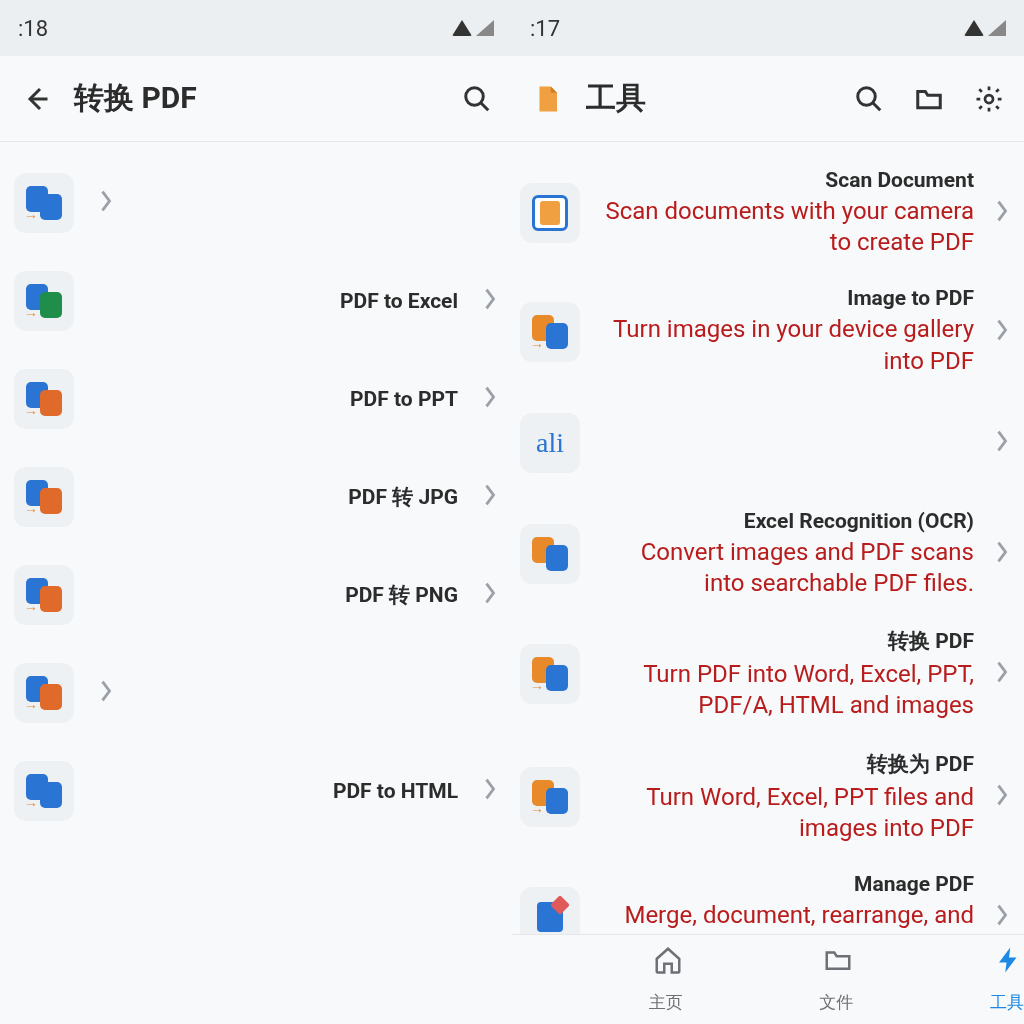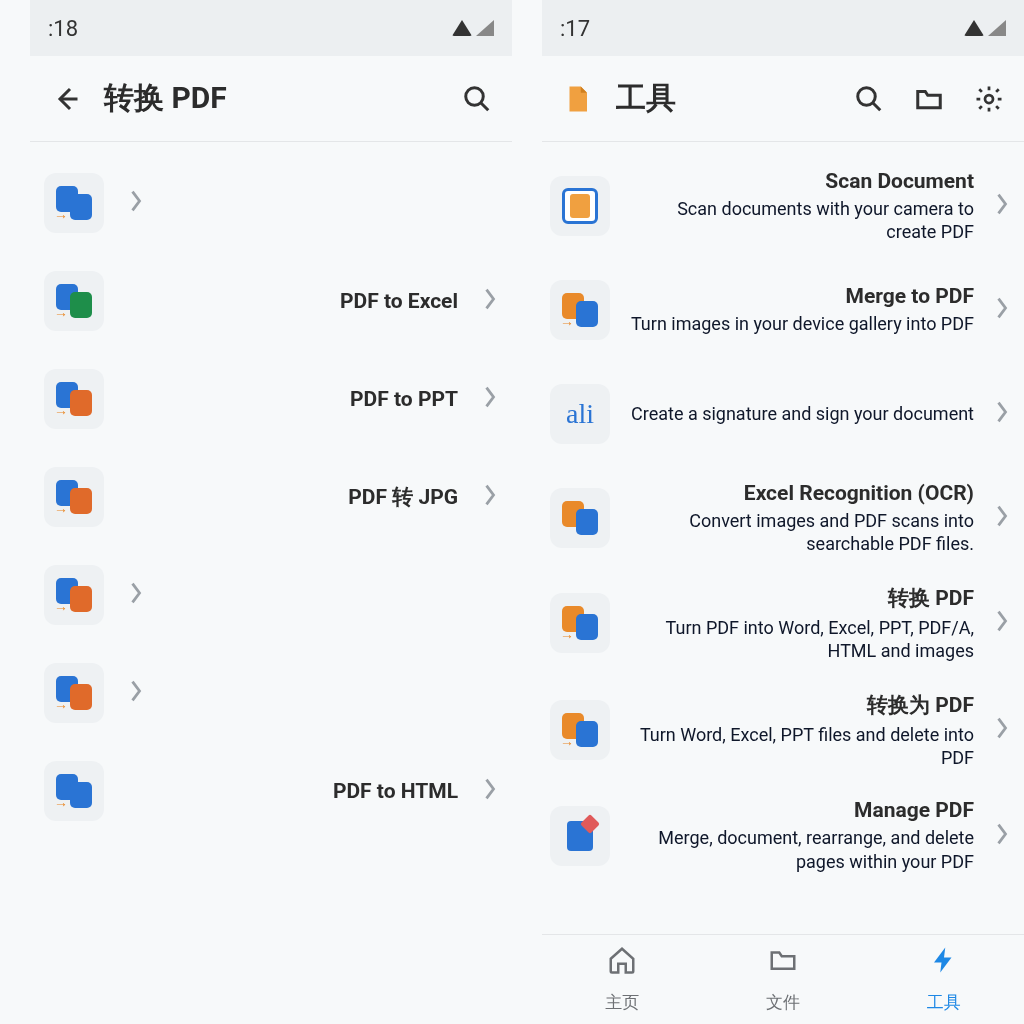--- a/index.html
+++ b/index.html
@@ -11,21 +11,20 @@
     background: #eceff1;
     overflow: hidden;
   }
   .pane {
     width: 512px;
     height: 1024px;
     background: #f7f9fa;
     position: relative;
     display: flex;
     flex-direction: column;
-    padding-left: 30px;
   }
   .statusbar {
     height: 56px;
     display: flex;
     align-items: center;
     padding: 0 18px;
     background: #eceff1;
     font-size: 22px;
     color: #333;
   }
@@ -99,32 +98,32 @@
   .row-rich {
     display: flex;
     align-items: center;
     min-height: 104px;
     padding: 14px 14px 14px 8px;
     gap: 20px;
     cursor: pointer;
   }
   .rich-text { flex: 1; display:flex; flex-direction:column; gap:4px; }
   .rich-title { font-size: 21px; font-weight: 700; color: #2c2c2c; }
-  .rich-desc { font-size: 18px; color: #0f172a; line-height: 1.3; }
+  .rich-desc { font-size: 24px; color: #b91c1c; line-height: 1.3; }
 
   .bottomnav {
     height: 90px;
     display: flex;
     border-top: 1px solid #e4e6e8;
   }
   .tab {
     flex: 1;
     display: flex;
     flex-direction: column;
-    align-items: center;
+    align-items: flex-end;
     justify-content: center;
     color: #6d7074;
     font-size: 17px;
     gap: 12px;
     cursor: pointer;
   }
   .tab.active { color: #1E88E5; }
   .tab svg { width: 30px; height: 30px; }
 
   
@@ -228,20 +227,21 @@
           </svg></div>
       </div>
       <div class="row-simple">
         <div class="thumb">
           <div class="fp">
             <div class="a"></div>
             <div class="b" style="background:#e06a2a"></div>
             <div class="arrow">→</div>
           </div>
         </div>
+        <div class="label-simple">PDF 转 PNG</div>
         <div class="chev"><svg viewBox="0 0 12 24" fill="none" stroke="currentColor" stroke-width="2.4">
             <path d="M3 4l6 8-6 8"></path>
           </svg></div>
       </div>
       <div class="row-simple">
         <div class="thumb">
           <div class="fp">
             <div class="a"></div>
             <div class="b" style="background:#e06a2a"></div>
             <div class="arrow">→</div>
@@ -320,33 +320,32 @@
       </div>
       <div class="row-rich">
         <div class="thumb">
           <div class="fp">
             <div class="a" style="background:#e98a2a"></div>
             <div class="b" style="background:#2a74d4"></div>
             <div class="arrow">→</div>
           </div>
         </div>
         <div class="rich-text">
-          <div class="rich-title">Merge to PDF</div>
+          <div class="rich-title">Image to PDF</div>
           <div class="rich-desc">Turn images in your device gallery into PDF</div>
         </div>
         <div class="chev"><svg viewBox="0 0 12 24" fill="none" stroke="currentColor" stroke-width="2.4">
             <path d="M3 4l6 8-6 8"></path>
           </svg></div>
       </div>
       <div class="row-rich">
         <div class="thumb">
           <div class="sig-glyph">ali</div>
         </div>
         <div class="rich-text">
-          <div class="rich-desc">Create a signature and sign your document</div>
         </div>
         <div class="chev"><svg viewBox="0 0 12 24" fill="none" stroke="currentColor" stroke-width="2.4">
             <path d="M3 4l6 8-6 8"></path>
           </svg></div>
       </div>
       <div class="row-rich">
         <div class="thumb">
           <div class="fp">
             <div class="a" style="background:#e98a2a"></div>
             <div class="b" style="background:#2a74d4"></div>
@@ -379,21 +378,21 @@
       <div class="row-rich">
         <div class="thumb">
           <div class="fp">
             <div class="a" style="background:#e98a2a"></div>
             <div class="b" style="background:#2a74d4"></div>
             <div class="arrow">→</div>
           </div>
         </div>
         <div class="rich-text">
           <div class="rich-title">转换为 PDF</div>
-          <div class="rich-desc">Turn Word, Excel, PPT files and delete into PDF</div>
+          <div class="rich-desc">Turn Word, Excel, PPT files and images into PDF</div>
         </div>
         <div class="chev"><svg viewBox="0 0 12 24" fill="none" stroke="currentColor" stroke-width="2.4">
             <path d="M3 4l6 8-6 8"></path>
           </svg></div>
       </div>
       <div class="row-rich">
         <div class="thumb">
           <div class="pencil-doc"></div>
         </div>
         <div class="rich-text">

